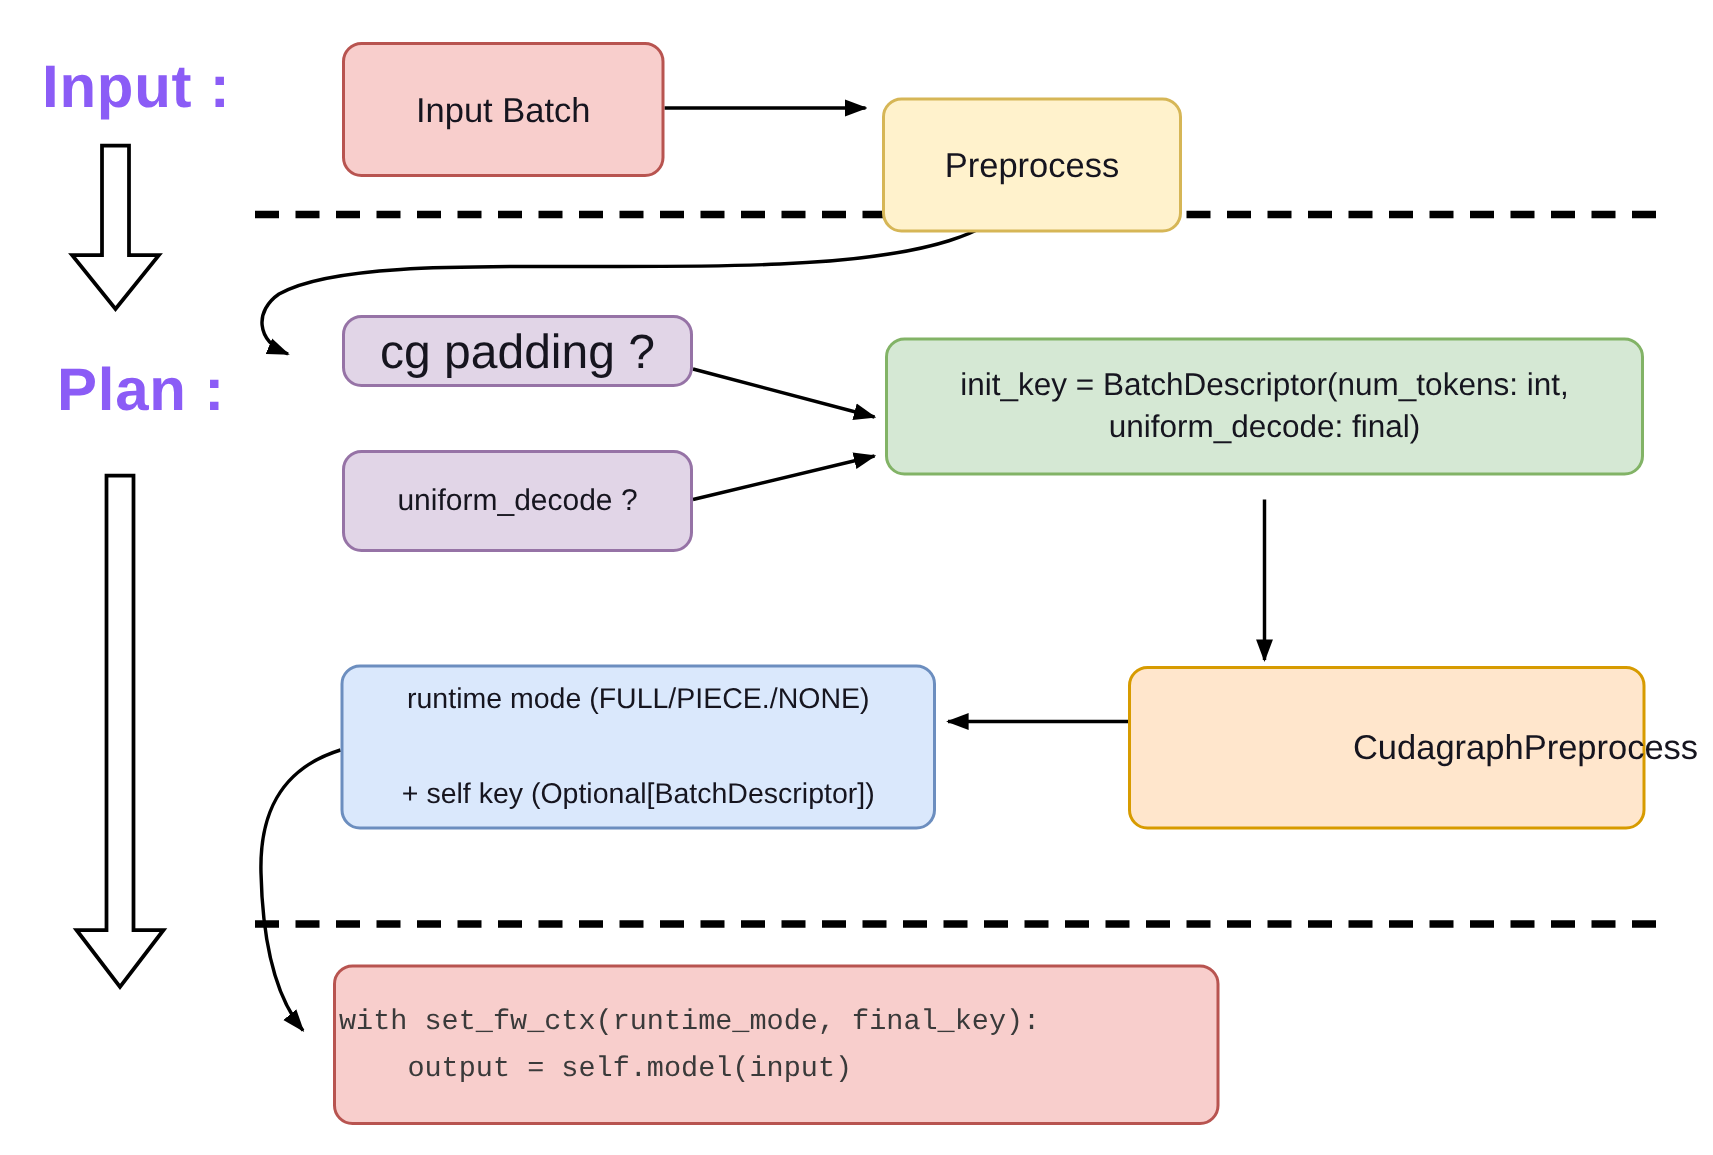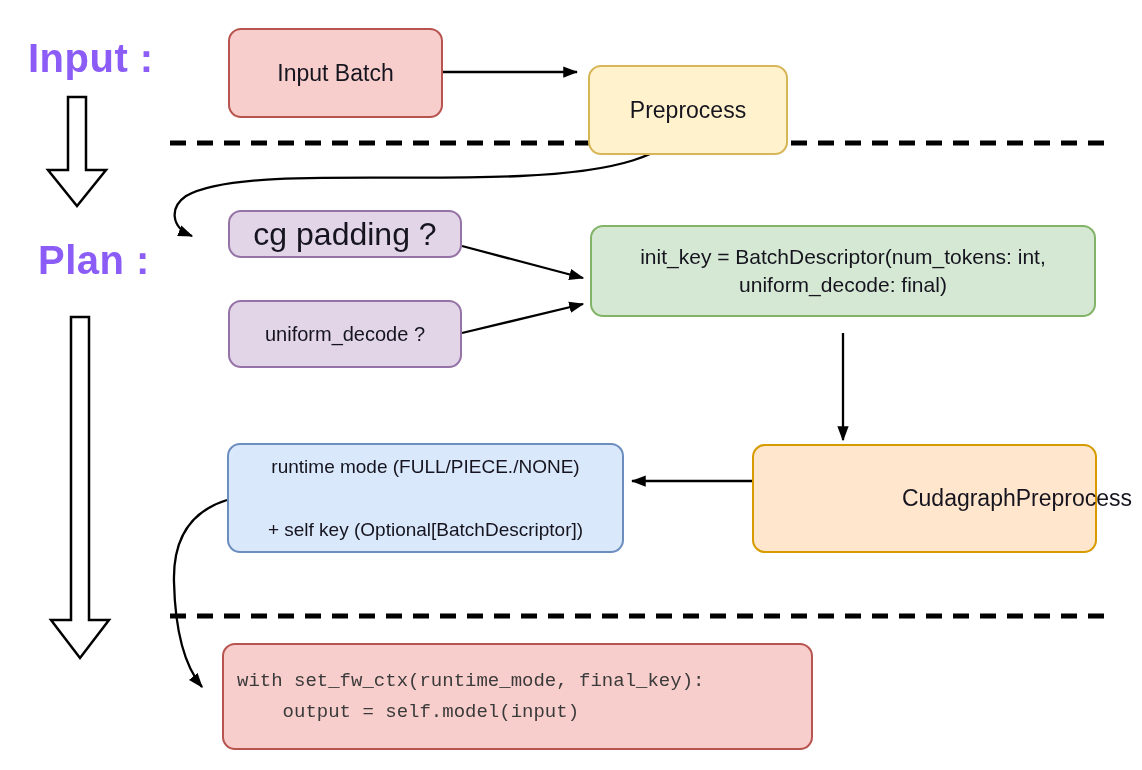--- a/index.html
+++ b/index.html
@@ -59,21 +59,21 @@
   #cudagraph-label-wrap  {
     position: absolute; left: 938px; top: 444px; width: 158px; height: 109px;
     z-index: 4; display: flex; align-items: center;
     justify-content: center; text-align: center; font-size: 23px; color: #16151f; line-height: 1.35;
   }
   #node-execute-code     {
     left: 222px; top: 643px; width: 591px; height: 107px;
     font-family: "Liberation Mono", "DejaVu Sans Mono", monospace;
     font-size: 19px;
     align-items: flex-start;
-    padding-left: 13px;
+    padding-left: 2px;
     color: #3a3a3a;
     line-height: 1.6;
   }
   .code-line { white-space: pre; }
 </style>
 </head>
 <body>
 
 <div id="canvas">
 

